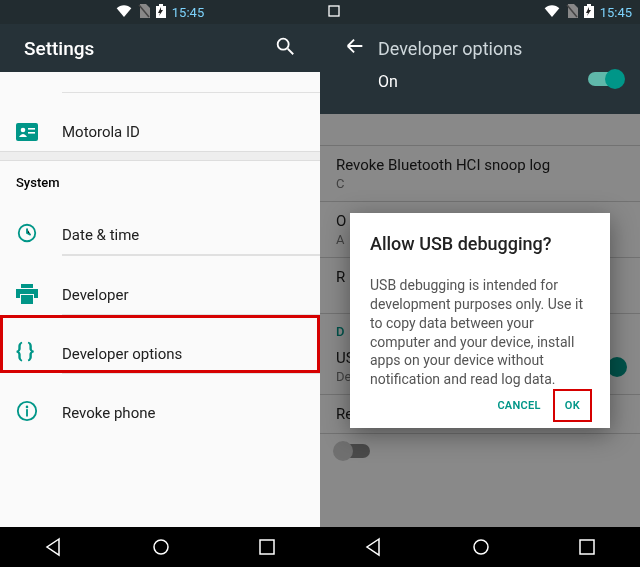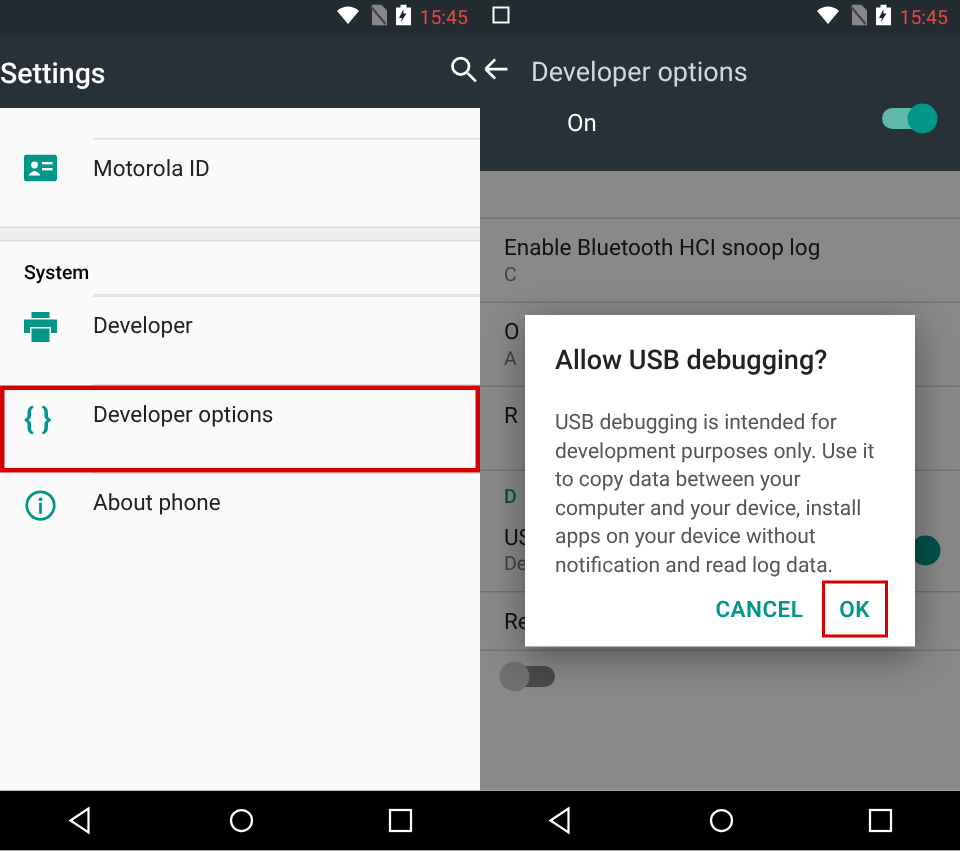--- a/index.html
+++ b/index.html
@@ -1,44 +1,44 @@
 <!DOCTYPE html>
 <html><head>
 <meta charset="utf-8">
 <style>
   html,body{margin:0;padding:0;font-family:Roboto,Arial,sans-serif;background:#eee}
   .canvas{width:640px;height:567px;display:flex;background:#000}
   .phone{width:320px;height:567px;display:flex;flex-direction:column;position:relative;overflow:hidden;background:#fafafa}
-  .statusbar{height:24px;background:#222c30;color:#ef4444;display:flex;align-items:center;justify-content:flex-end;padding:0 8px;font-size:13px;gap:6px;flex:none}
+  .statusbar{height:24px;background:#222c30;color:#7dd3fc;display:flex;align-items:center;justify-content:center;padding:0 8px;font-size:13px;gap:6px;flex:none}
   .statusbar .left{margin-right:auto;display:flex;gap:4px}
-  .appbar{height:48px;background:#263238;color:#fff;display:flex;align-items:center;padding:0 0;font-size:19px;flex:none}
+  .appbar{height:48px;background:#263238;color:#fff;display:flex;align-items:center;padding:0 24px;font-size:19px;flex:none}
   .appbar .title{flex:1;font-weight:500}
   .appbar .sub{color:#cfd8dc;font-size:18px;margin-left:12px}
   .toggle-row{height:42px;background:#263238;color:#b0bec5;display:flex;align-items:flex-start;padding:0 18px;font-size:16px;flex:none}
   .toggle-row .sp{flex:1}
   .content{flex:1;overflow:hidden;background:#fafafa;position:relative}
   .divider{height:1px;background:#e0e0e0;margin-left:62px}
   .div-full{height:1px;background:#cfcfcf}
-  .row{display:flex;align-items:flex-start;min-height:58px;padding:10px 16px;box-sizing:border-box}
+  .row{display:flex;align-items:flex-end;min-height:58px;padding:10px 16px;box-sizing:border-box}
   .row .ic{width:46px;flex:none;display:flex;align-items:center;color:#009688;font-size:20px}
   .row .lbl{font-size:15px;color:#212121}
   .section{padding:14px 16px 6px;font-size:13px;color:#000000;font-weight:500}
   .highlight{outline:3px solid #d60000;outline-offset:-3px}
   .navbar{height:40px;background:#000;display:flex;align-items:center;justify-content:space-around;flex:none}
   .navbar svg{display:block}
   .switch{width:34px;height:14px;background:#5fb8aa;border-radius:7px;position:relative}
   .switch::after{content:"";position:absolute;right:-3px;top:-3px;width:20px;height:20px;border-radius:50%;background:#009688}
   .switch.off{background:#888}
   .switch.off::after{background:#ccc;right:auto;left:-3px}
   .dim{position:absolute;inset:0;background:rgba(0,0,0,0.45);display:flex;align-items:center;justify-content:center}
   .dialog{width:260px;background:#fff;box-shadow:0 6px 24px rgba(0,0,0,0.4);padding:20px 20px 8px;box-sizing:border-box}
   .dialog h3{margin:0 0 22px;font-size:18px;font-weight:500;color:#222}
   .dialog p{margin:0 0 2px;font-size:14px;color:#555;line-height:1.35}
   .dialog .acts{display:flex;justify-content:flex-end;gap:4px}
-  .dialog .btn{padding:8px 10px;color:#009688;font-weight:600;font-size:15px;letter-spacing:.3px}
+  .dialog .btn{padding:8px 10px;color:#009688;font-weight:600;font-size:11px;letter-spacing:.3px}
   .dialog .btn.ok{outline:2px solid #d60000}
   .bg-list{position:absolute;inset:0;}
   .bg-row{padding:10px 16px;border-bottom:1px solid #cfcfcf}
   .bg-row .t{font-size:15px;color:#212121}
   .bg-row .s{font-size:13px;color:#777;margin-top:2px}
   .bg-row.flex{display:flex;align-items:center}
   .bg-row .sp{flex:1}
 </style>
 </head>
 <body>
@@ -87,20 +87,29 @@
               <rect x="12" y="5" width="7" height="1.6" fill="#fff"></rect>
               <rect x="12" y="9" width="7" height="1.6" fill="#fff"></rect>
               <path fill="#fff" d="M3 14c1-2 3-3 4-3s3 1 4 3z"></path>
             </svg>
         </span>
         <span class="lbl">Motorola ID</span>
       </div>
       <div class="div-full" style="height:8px;background:#eee;border-top:1px solid #ddd;border-bottom:1px solid #ddd"></div>
       <div class="section">System</div>
 
+      <div class="row">
+        <span class="ic">
+          <svg width="22" height="22" viewBox="0 0 24 24">
+              <circle cx="12" cy="12" r="9" fill="none" stroke="#009688" stroke-width="2"></circle>
+              <path stroke="#009688" stroke-width="2" d="M12 7v5l4 2"></path>
+            </svg>
+        </span>
+        <span class="lbl">Date &amp; time</span>
+      </div>
       <div class="divider"></div>
 
       <div class="divider"></div>
 
       <div class="row">
         <span class="ic">
           <svg width="22" height="20" viewBox="0 0 22 20">
               <path fill="#009688" d="M5 0h12v4H5zM0 5h22v9h-4v-4H4v4H0zM5 11h12v9H5z"></path>
             </svg>
         </span>
@@ -115,21 +124,21 @@
       <div class="divider"></div>
 
       <div class="row">
         <span class="ic">
           <svg width="22" height="22" viewBox="0 0 24 24">
               <circle cx="12" cy="12" r="10" fill="none" stroke="#009688" stroke-width="2"></circle>
               <circle cx="12" cy="7.5" r="1.4" fill="#009688"></circle>
               <rect x="11" y="10" width="2" height="8" fill="#009688"></rect>
             </svg>
         </span>
-        <span class="lbl">About phone</span>
+        <span class="lbl">Revoke phone</span>
       </div>
     </div>
 
     <div class="navbar">
       <span>
           <svg width="20" height="20" viewBox="0 0 20 20">
             <path fill="none" stroke="#fff" stroke-width="1.5" d="M15 2L3 10l12 8z"></path>
           </svg>
         </span>
       <span>
@@ -178,21 +187,21 @@
       <span class="sp"></span>
       <span class="switch"></span>
     </div>
 
     <div class="content">
       <div class="bg-list">
         <div class="bg-row" style="padding-top:4px">
           <div class="s">&nbsp;</div>
         </div>
         <div class="bg-row">
-          <div class="t">Enable Bluetooth HCI snoop log</div>
+          <div class="t">Revoke Bluetooth HCI snoop log</div>
           <div class="s">C</div>
         </div>
         <div class="bg-row">
           <div class="t">O</div>
           <div class="s">A</div>
         </div>
         <div class="bg-row">
           <div class="t">R</div>
           <div class="s">&nbsp;</div>
         </div>

